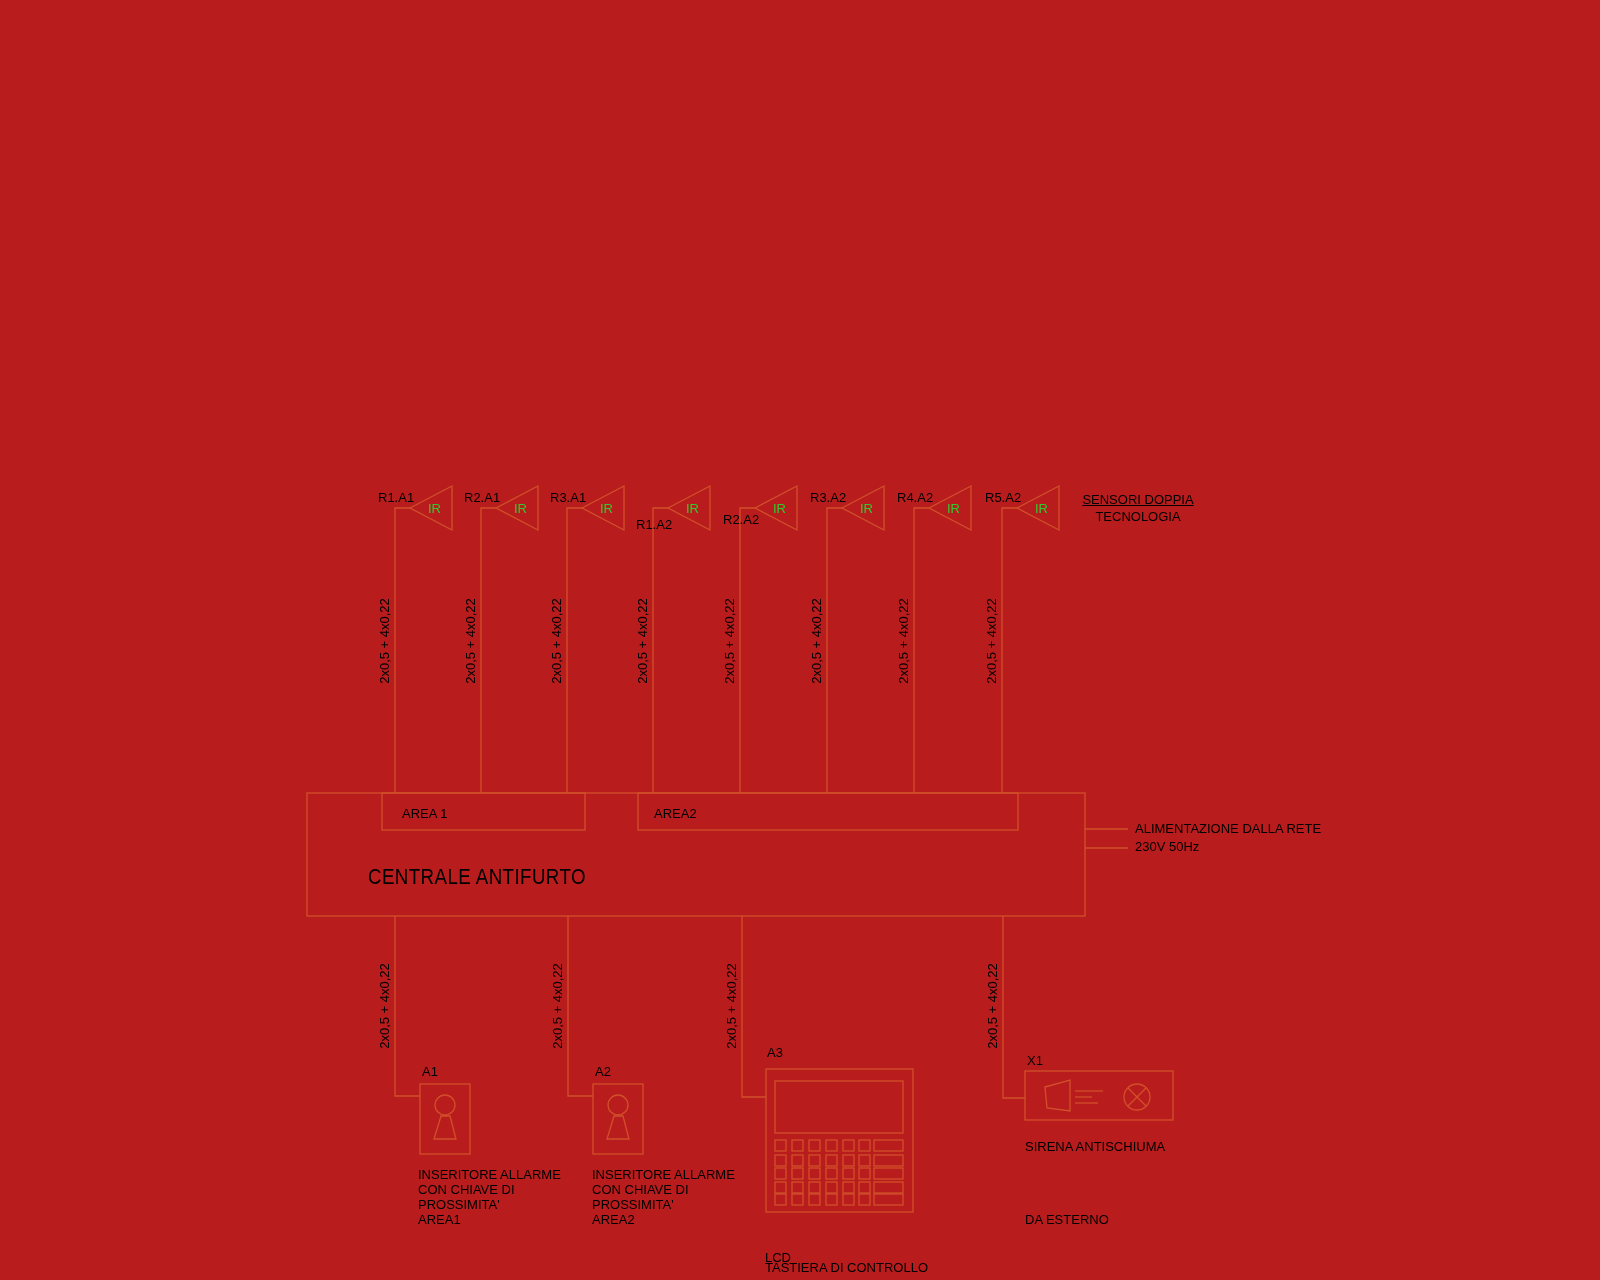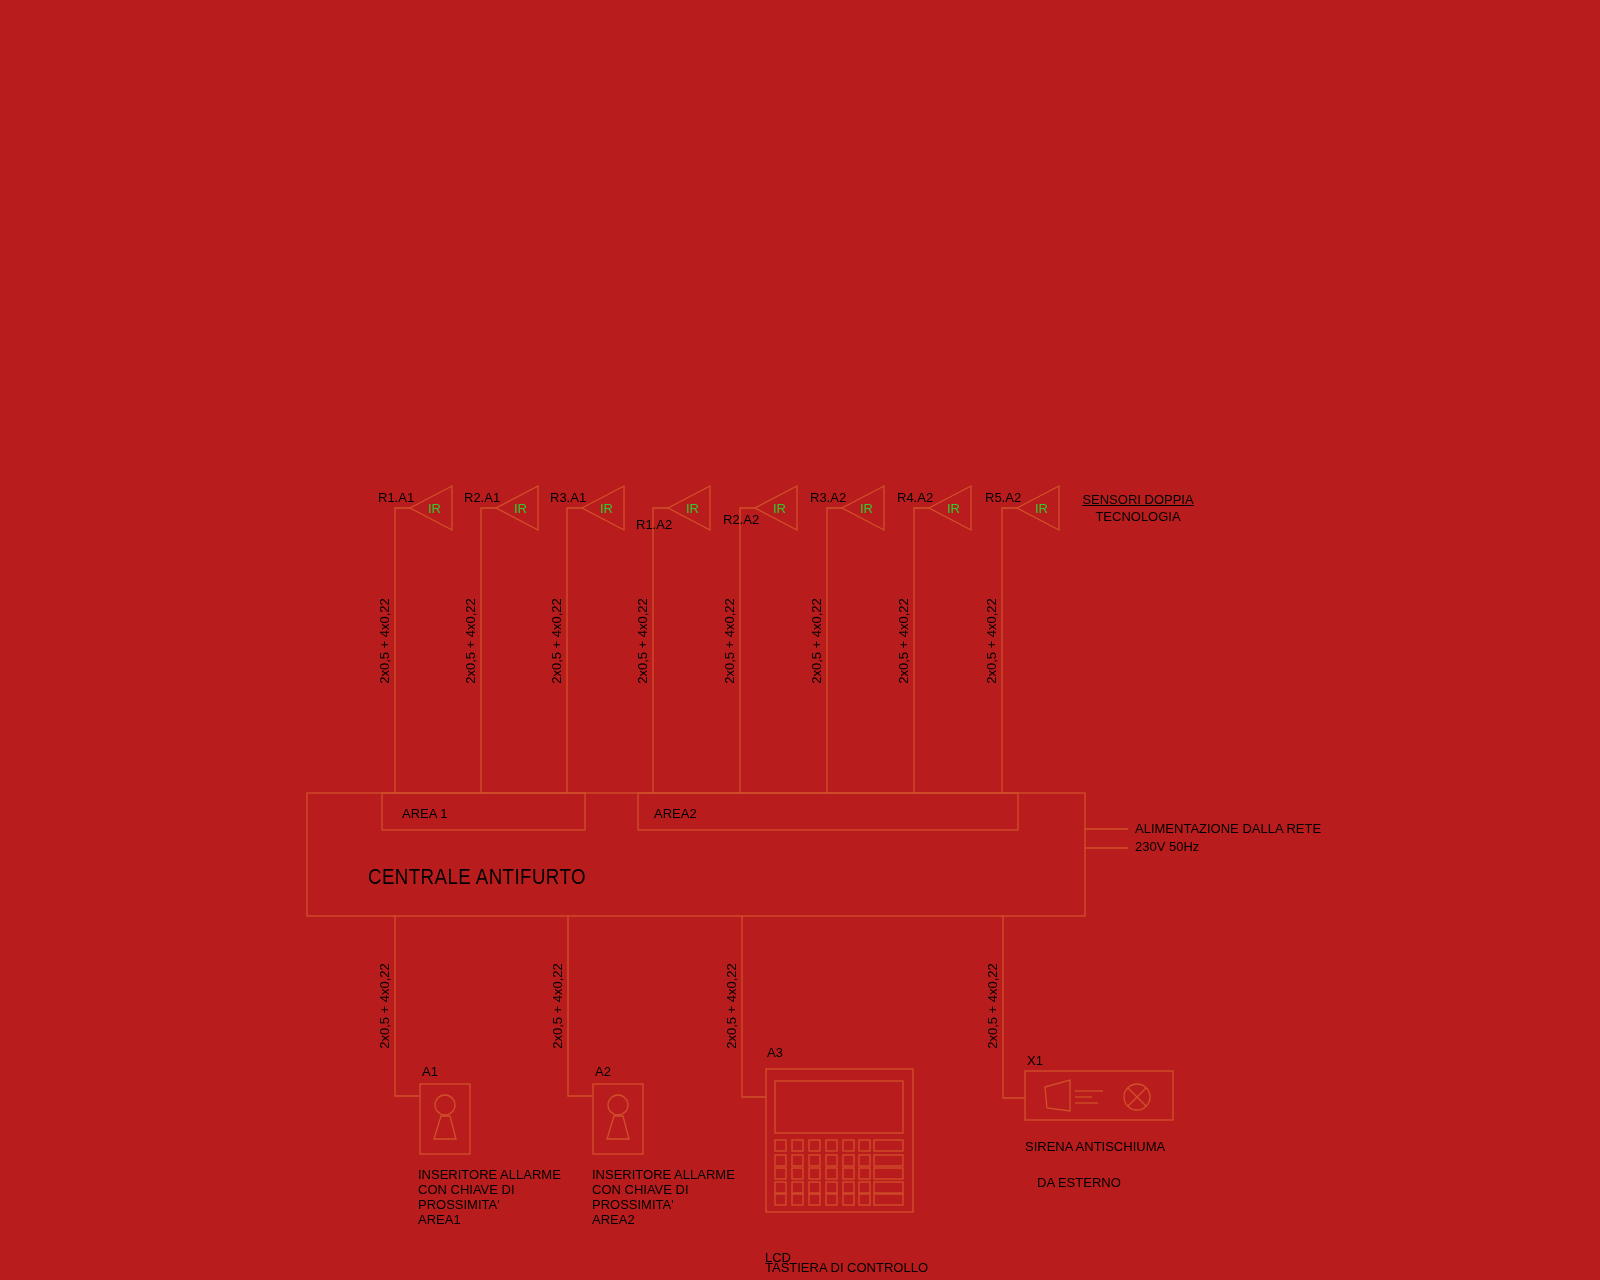--- a/index.html
+++ b/index.html
@@ -192,15 +192,15 @@
 
   <div class="t" style="left:592px; top:1167px;">INSERITORE ALLARME</div>
   <div class="t" style="left:592px; top:1182px;">CON CHIAVE DI</div>
   <div class="t" style="left:592px; top:1197px;">PROSSIMITA'</div>
   <div class="t" style="left:592px; top:1212px;">AREA2</div>
 
   <div class="t" style="left:765px; top:1248px;margin-top:12px;">TASTIERA DI CONTROLLO</div>
   <div class="t" style="left:765px; top:1250px;">LCD</div>
 
   <div class="t" style="left:1025px; top:1139px;">SIRENA ANTISCHIUMA</div>
-  <div class="t" style="left:1025px; top:1175px;margin-left:12px;">DA ESTERNO</div>
+  <div class="t" style="left:1025px; top:1212px;">DA ESTERNO</div>
 
 </div>
 
 </body></html>

